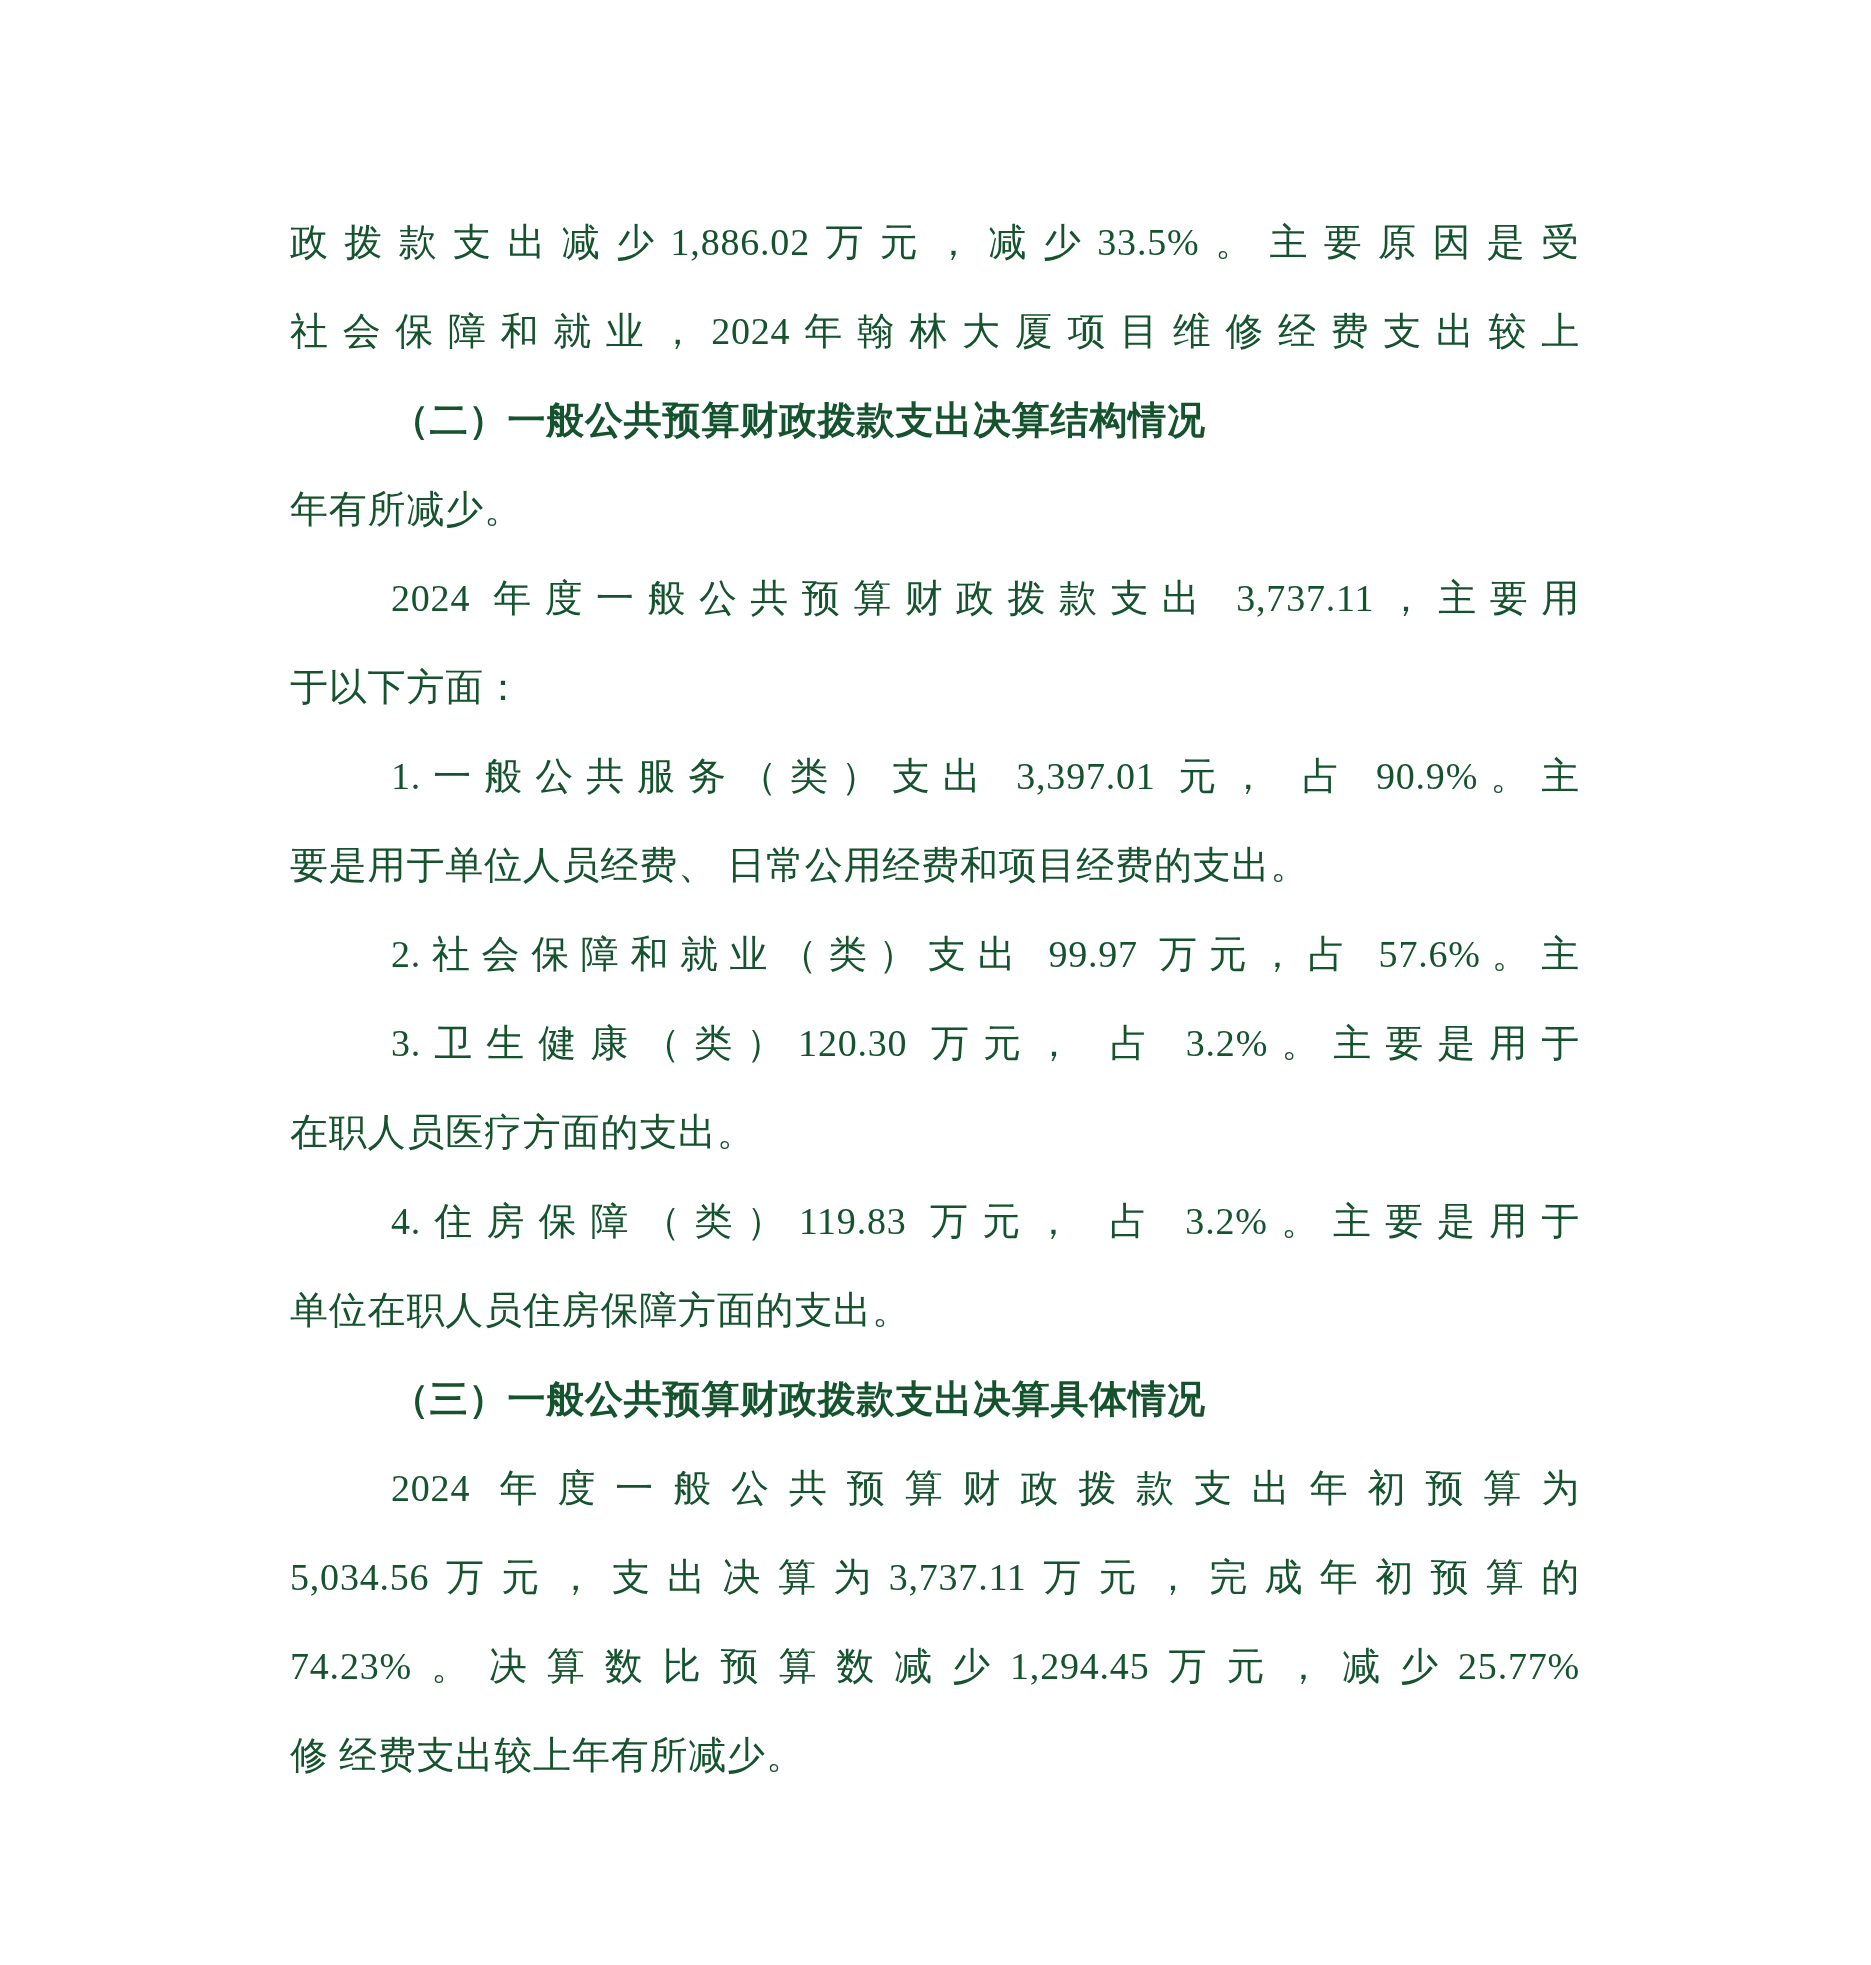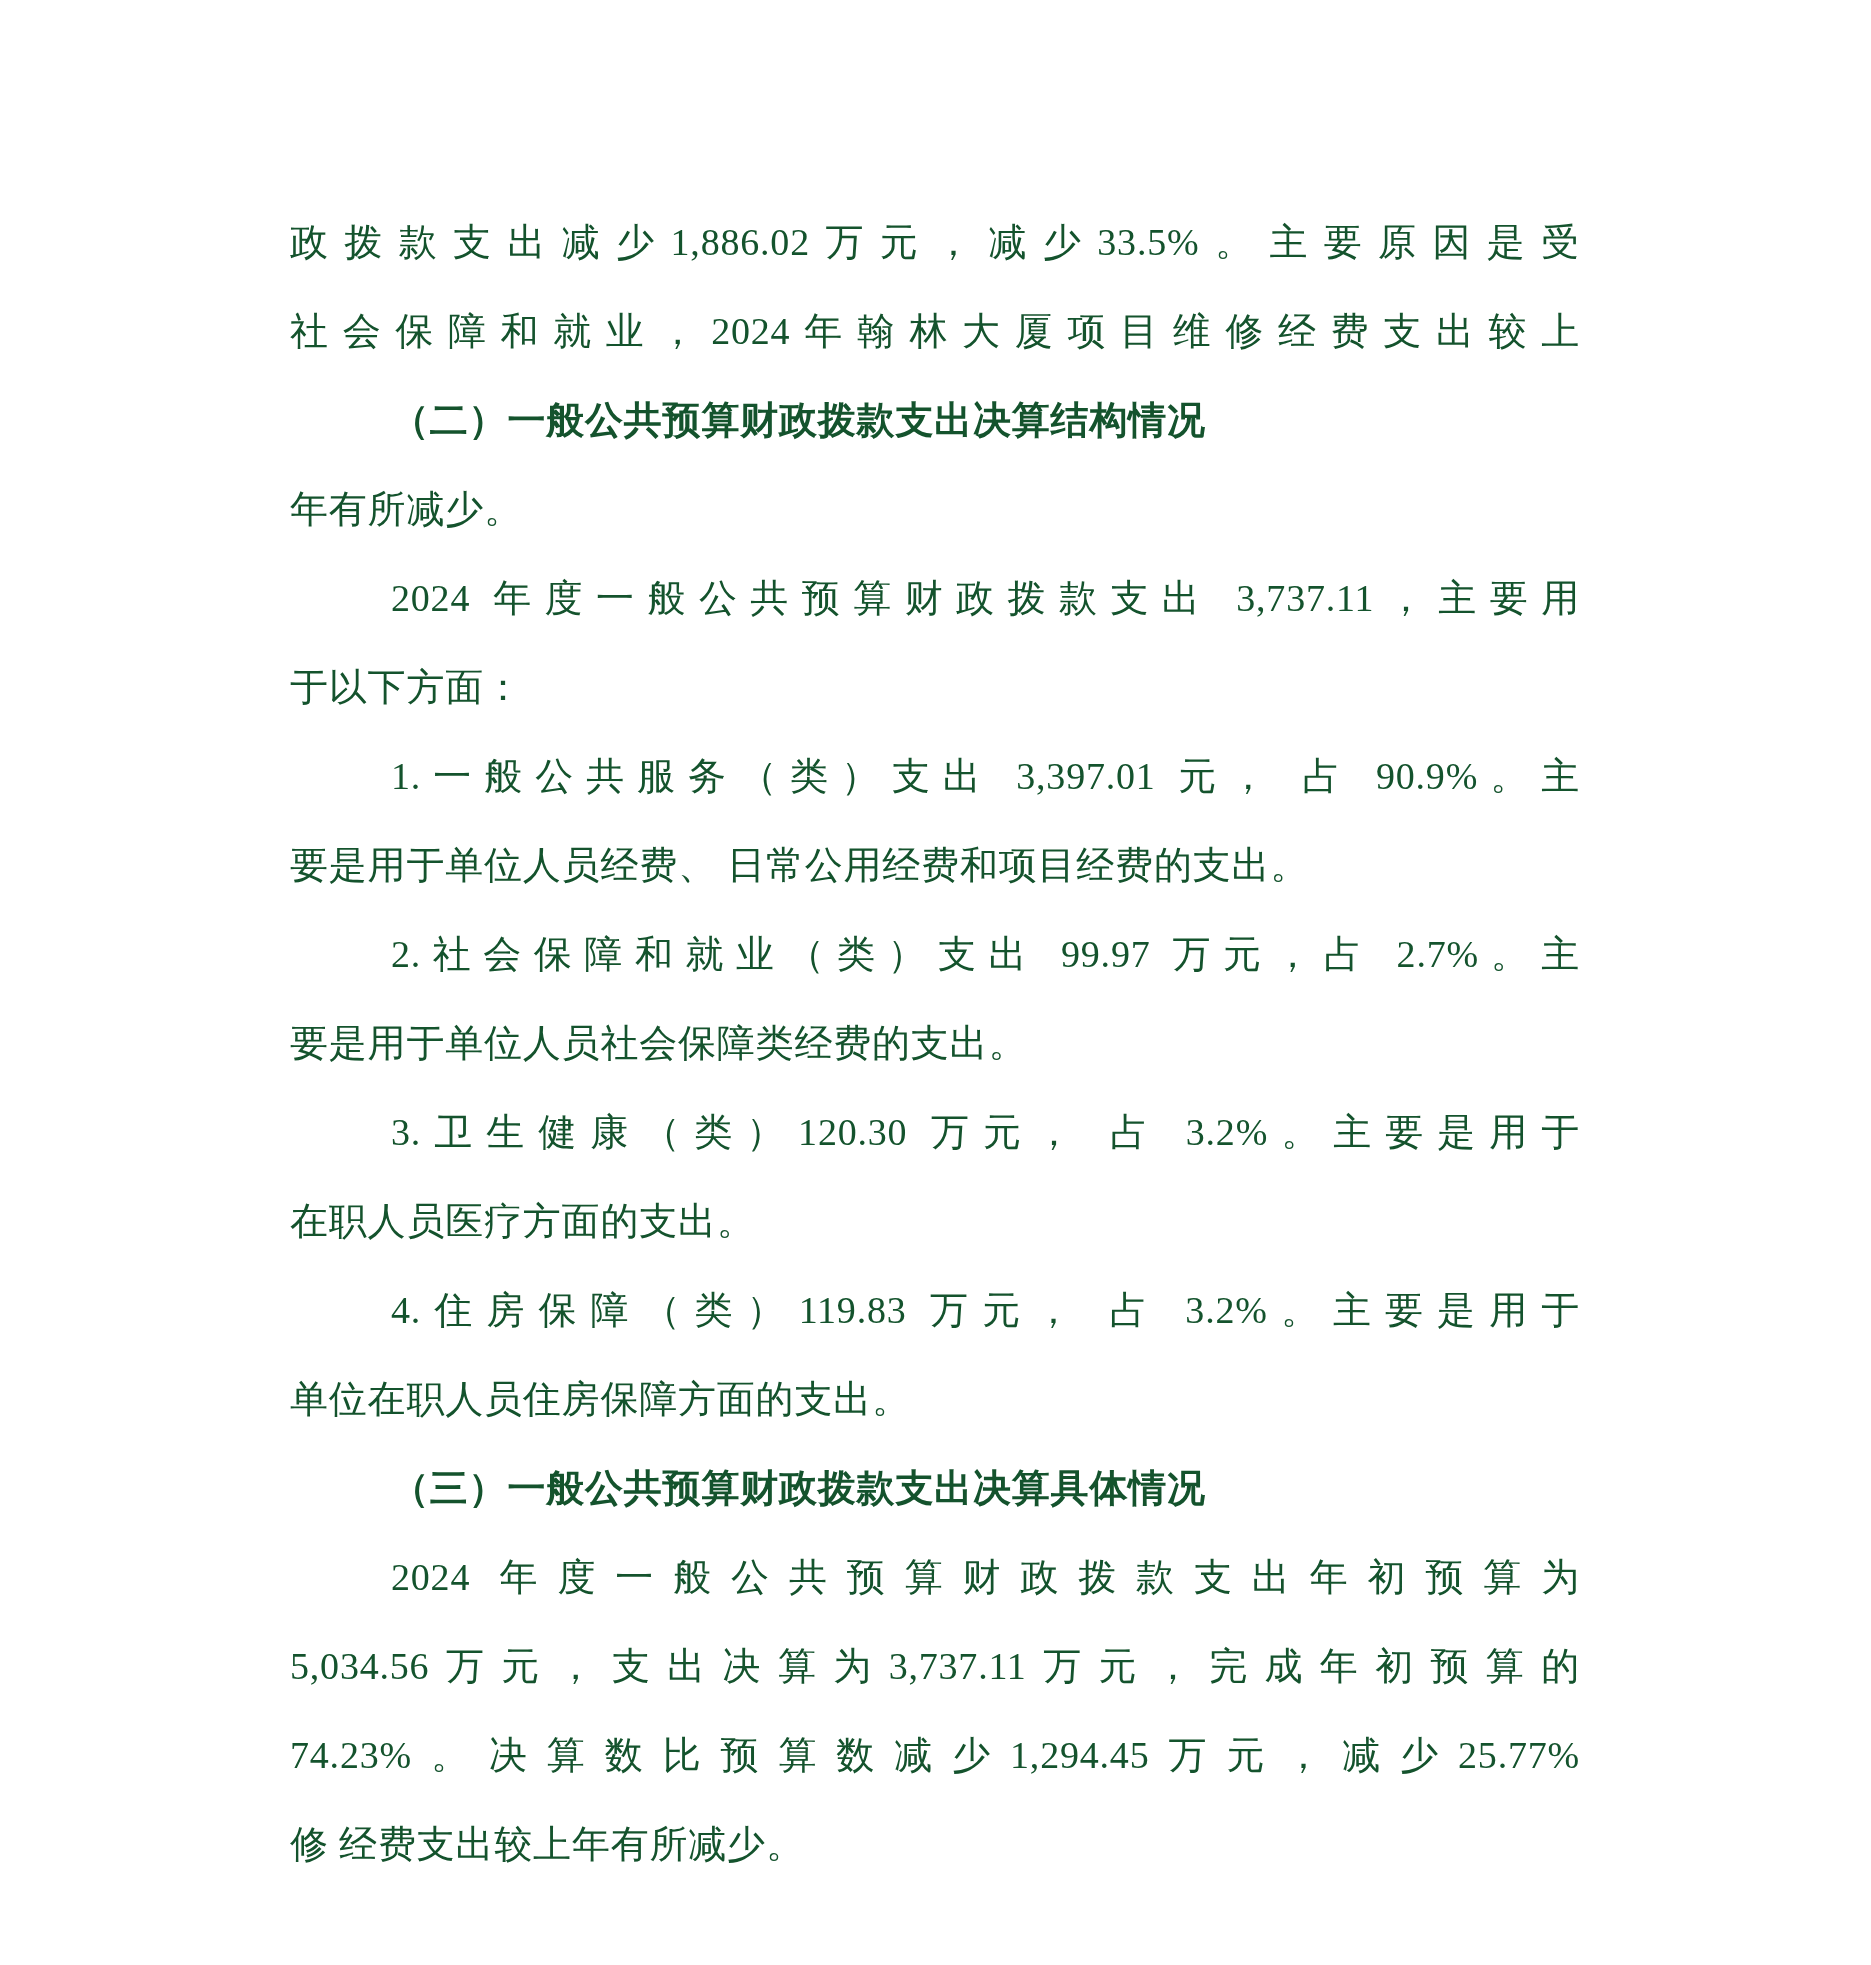--- a/index.html
+++ b/index.html
@@ -49,22 +49,21 @@
 <div class="page">
   <div class="content">
       <div class="line full">政拨款支出减少1,886.02万元，减少33.5%。主要原因是受</div>
       <div class="line full">社会保障和就业，2024年翰林大厦项目维修经费支出较上</div>
       <div class="line heading indent">（二）一般公共预算财政拨款支出决算结构情况</div>
       <div class="line">年有所减少。</div>
       <div class="line full indent">2024 年度一般公共预算财政拨款支出 3,737.11，主要用</div>
       <div class="line">于以下方面：</div>
       <div class="line full indent">1.一般公共服务（类）支出 3,397.01 元， 占 90.9%。主</div>
       <div class="line">要是用于单位人员经费、 日常公用经费和项目经费的支出。</div>
-      <div class="line full indent">2.社会保障和就业（类）支出 99.97 万元，占 2.7%。主</div>
-      <div class="line">要是用于单位人员社会保障类经费的支出。</div>
+      <div class="line full indent">2.社会保障和就业（类）支出 99.97 万元，占 57.6%。主</div>
       <div class="line full indent">3.卫生健康（类）120.30 万元， 占 3.2%。主要是用于</div>
       <div class="line">在职人员医疗方面的支出。</div>
       <div class="line full indent">4.住房保障（类）119.83 万元， 占 3.2%。主要是用于</div>
       <div class="line">单位在职人员住房保障方面的支出。</div>
       <div class="line heading indent">（三）一般公共预算财政拨款支出决算具体情况</div>
       <div class="line full indent">2024 年度一般公共预算财政拨款支出年初预算为</div>
       <div class="line full">5,034.56万元，支出决算为3,737.11万元，完成年初预算的</div>
       <div class="line full">74.23%。决算数比预算数减少1,294.45万元，减少25.77%</div>
       <div class="line">修 经费支出较上年有所减少。</div>
     </div>

